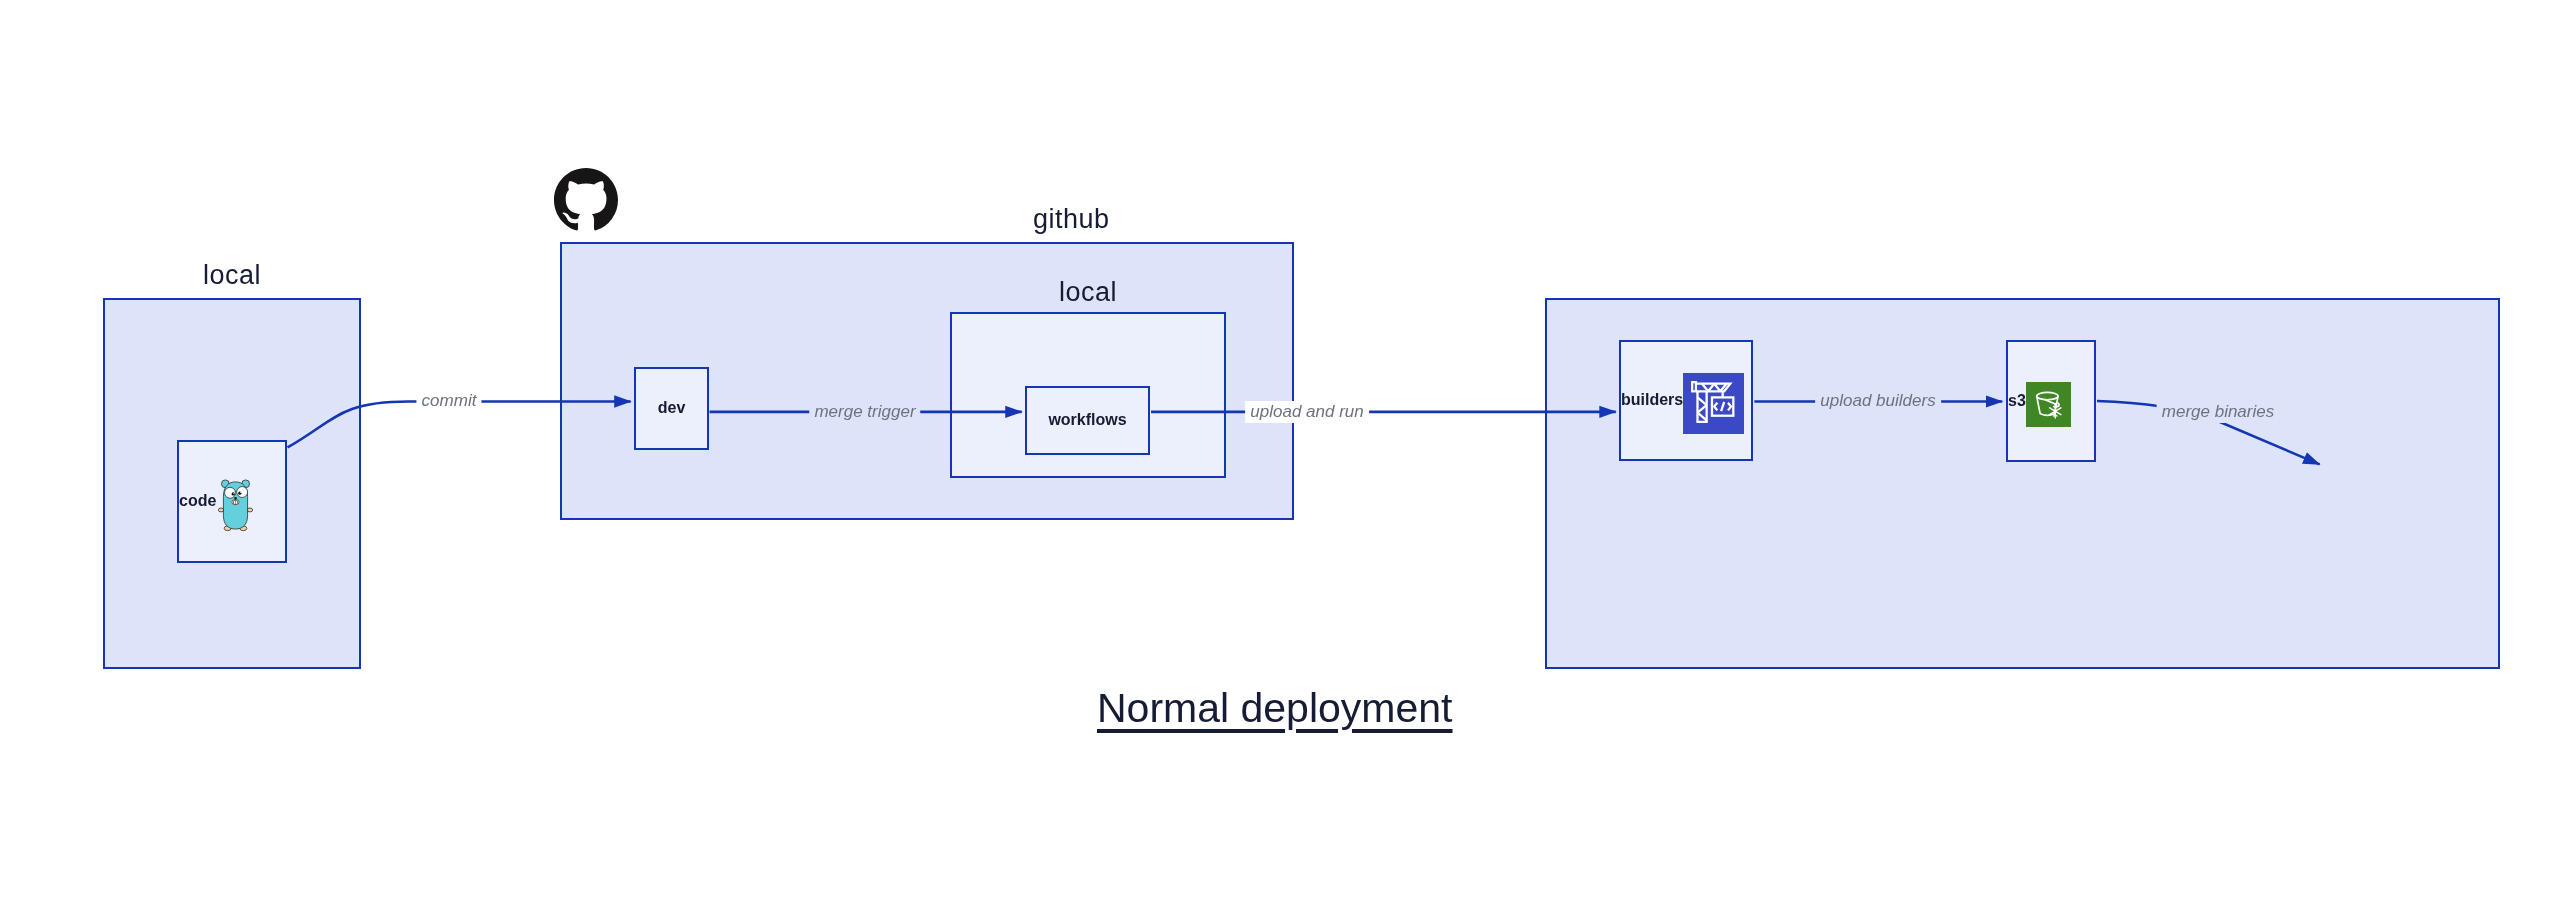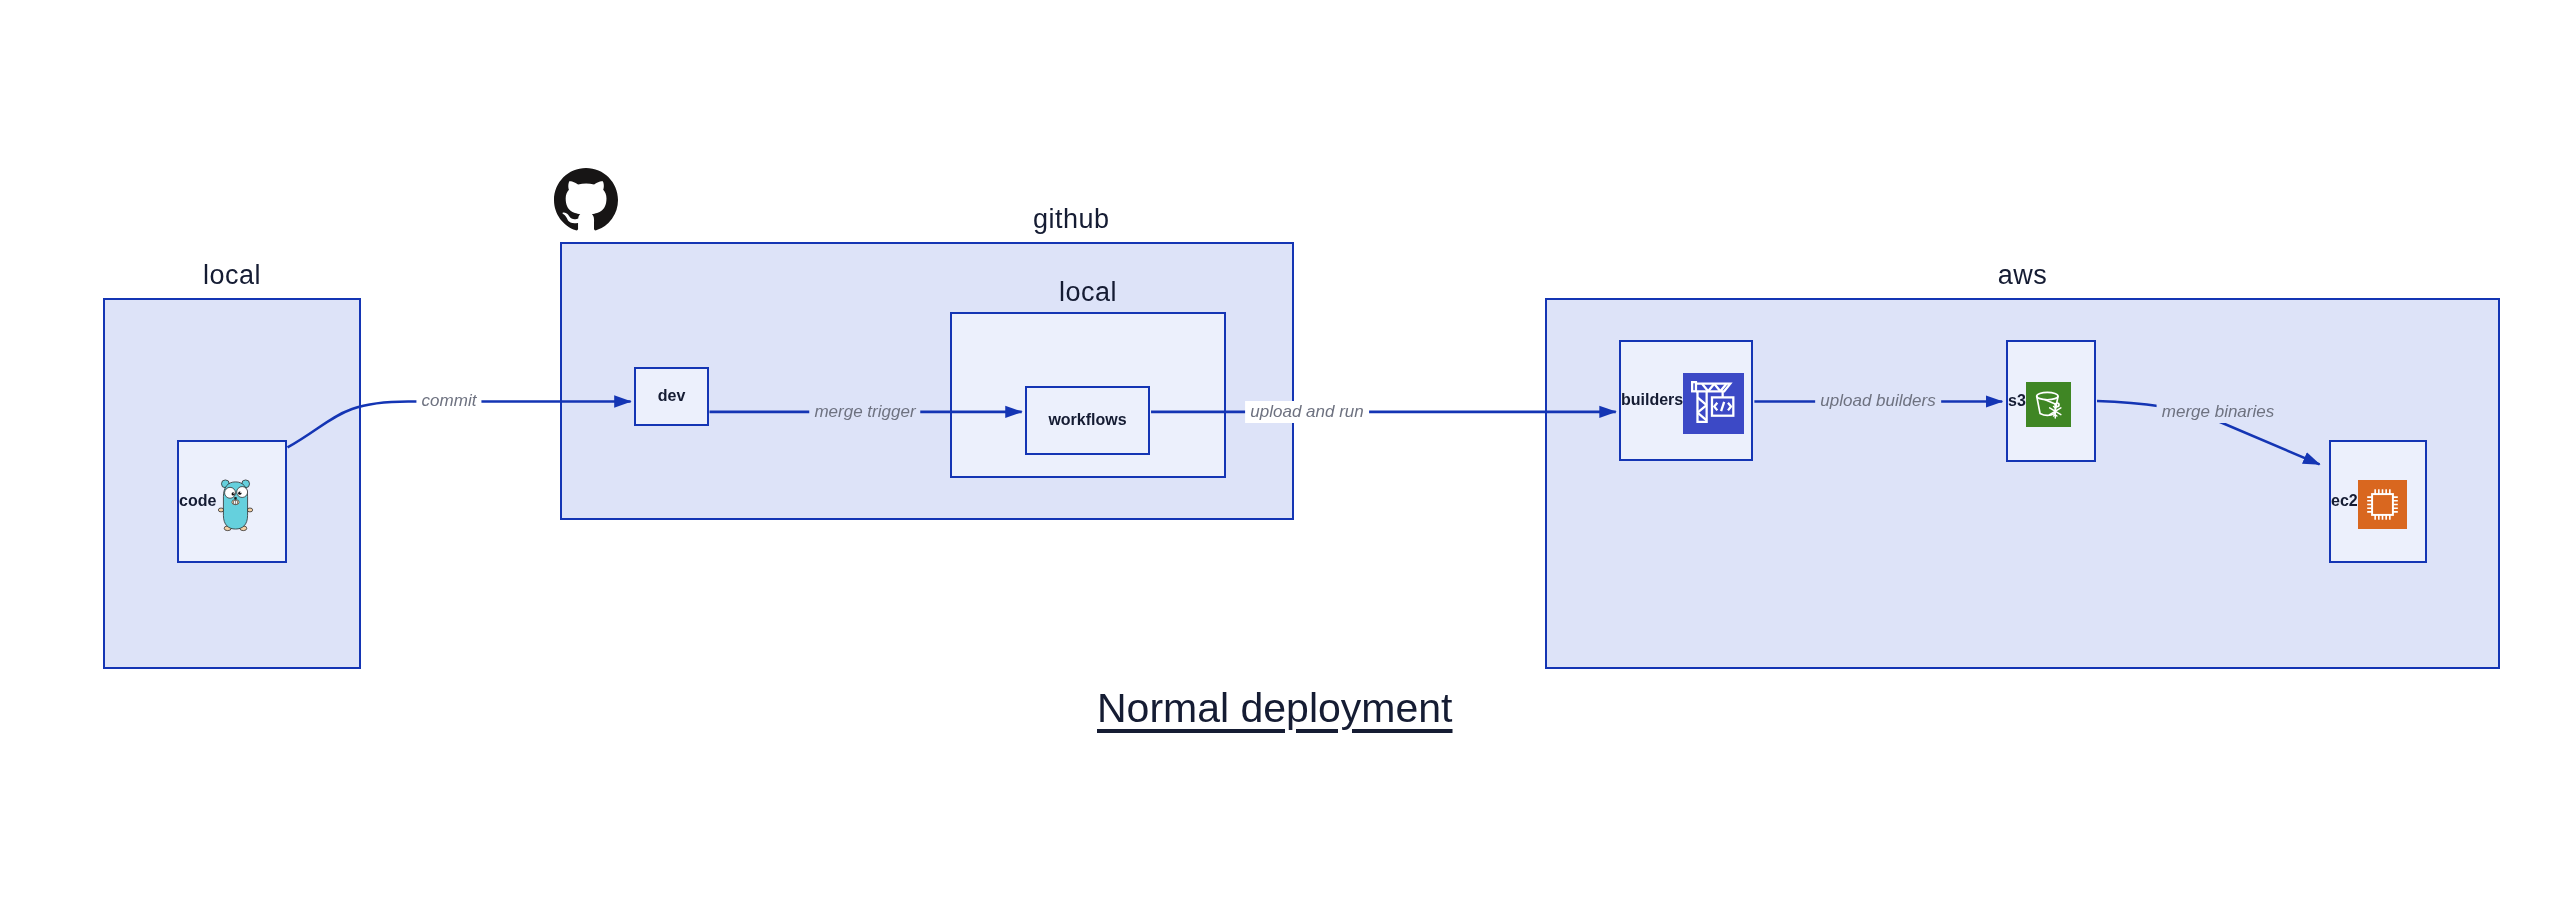--- a/index.html
+++ b/index.html
@@ -53,21 +53,21 @@
   #c-master {left:950px; top:312px; width:276px;  height:166px}
   #c-aws    {left:1545px; top:298px; width:955px; height:371px}
 
   #l-local  {left:103px;  top:261px; width:258px;  text-align:center}
   #l-github {left:1033px; top:205px; width:258px;  text-align:left}
   #l-master {left:959px; top:278px; width:258px;  text-align:center}
   #l-aws    {left:1545px; top:261px; width:955px; text-align:center}
 
   
   #n-code     {left:177px;  top:440px; width:110px; height:123px}
-  #n-dev      {left:634px; top:367px; width:75px; height:59px}
+  #n-dev      {left:634px; top:367px; width:75px; height:83px}
   #n-workflows{left:1025px; top:386px; width:125px; height:69px}
   #n-builders {left:1619px; top:340px; width:134px; height:121px}
   #n-s3       {left:2006px; top:340px; width:90px; height:122px}
   #n-ec2      {left:2329px; top:440px; width:98px; height:123px}
 
   
   #el-commit  {left:449px;  top:401px}
   #el-merge   {left:865px; top:412px}
   #el-upload-run {left:1307px; top:412px}
   #el-upload-bin {left:1878px; top:401px}
@@ -79,21 +79,20 @@
 <div id="canvas">
 
   <div class="container" id="c-local"></div>
   <div class="container" id="c-github"></div>
   <div class="container inner" id="c-master"></div>
   <div class="container" id="c-aws"></div>
 
   <div class="container-label" id="l-local">local</div>
   <div class="container-label" id="l-github">github</div>
   <div class="container-label" id="l-master">local</div>
-  <div class="container-label" id="l-aws">aws</div>
 
   <div class="github-logo">
     <svg viewBox="0 0 16 16" width="64" height="64" aria-hidden="true">
       <path fill="var(--github-black)" d="M8 0C3.58 0 0 3.58 0 8c0 3.54 2.29 6.53 5.47 7.59.4.07.55-.17.55-.38 0-.19-.01-.82-.01-1.49-2.01.37-2.53-.49-2.69-.94-.09-.23-.48-.94-.82-1.13-.28-.15-.68-.52-.01-.53.63-.01 1.08.58 1.23.82.72 1.21 1.87.87 2.33.66.07-.52.28-.87.51-1.07-1.78-.2-3.64-.89-3.64-3.95 0-.87.31-1.59.82-2.15-.08-.2-.36-1.02.08-2.12 0 0 .67-.21 2.2.82.64-.18 1.32-.27 2-.27s1.36.09 2 .27c1.53-1.04 2.2-.82 2.2-.82.44 1.1.16 1.92.08 2.12.51.56.82 1.27.82 2.15 0 3.07-1.87 3.75-3.65 3.95.29.25.54.73.54 1.48 0 1.07-.01 1.93-.01 2.2 0 .21.15.46.55.38A8.01 8.01 0 0 0 16 8c0-4.42-3.58-8-8-8z"></path>
     </svg>
   </div>
 
   <svg class="edges" width="2604" height="902" viewBox="0 0 5054 1750">
     <defs>
       <marker id="arrowhead" markerUnits="userSpaceOnUse" markerWidth="36" markerHeight="28" viewBox="0 0 36 28" refX="32" refY="14" orient="auto">
@@ -177,35 +176,20 @@
         <g stroke="#ffffff" stroke-width="2.6" fill="none" stroke-linecap="round">
           <path d="M52 40 V64"></path>
           <path d="M42 46 L62 58"></path>
           <path d="M62 46 L42 58"></path>
           <path d="M49 43.5 L52 46 L55 43.5 M49 60.5 L52 58 L55 60.5"></path>
         </g>
       </svg>
     </div>
   </div>
 
-  <div class="node" id="n-ec2">
-    <div class="node-label">ec2</div>
-    <div class="icon-wrap">
-      <svg viewBox="0 0 80 80" width="49" height="49" aria-hidden="true">
-        <rect x="0" y="0" width="80" height="80" fill="var(--ec2-orange)"></rect>
-        <rect x="23" y="23" width="34" height="34" fill="none" stroke="#ffffff" stroke-width="3.2"></rect>
-        <g stroke="#ffffff" stroke-width="2.6">
-          <path d="M28 23 V15 M34 23 V15 M40 23 V15 M46 23 V15 M52 23 V15"></path>
-          <path d="M28 57 V65 M34 57 V65 M40 57 V65 M46 57 V65 M52 57 V65"></path>
-          <path d="M23 28 H15 M23 34 H15 M23 40 H15 M23 46 H15 M23 52 H15"></path>
-          <path d="M57 28 H65 M57 34 H65 M57 40 H65 M57 46 H65 M57 52 H65"></path>
-        </g>
-      </svg>
-    </div>
-  </div>
 
   <div class="edge-label on-white" id="el-commit">commit</div>
   <div class="edge-label on-fill" id="el-merge">merge trigger</div>
   <div class="edge-label on-white" id="el-upload-run">upload and run</div>
   <div class="edge-label on-fill" id="el-upload-bin">upload builders</div>
   <div class="edge-label on-fill" id="el-pull-bin">merge binaries</div>
 
   <div class="diagram-title">Normal deployment</div>
 
 </div>

